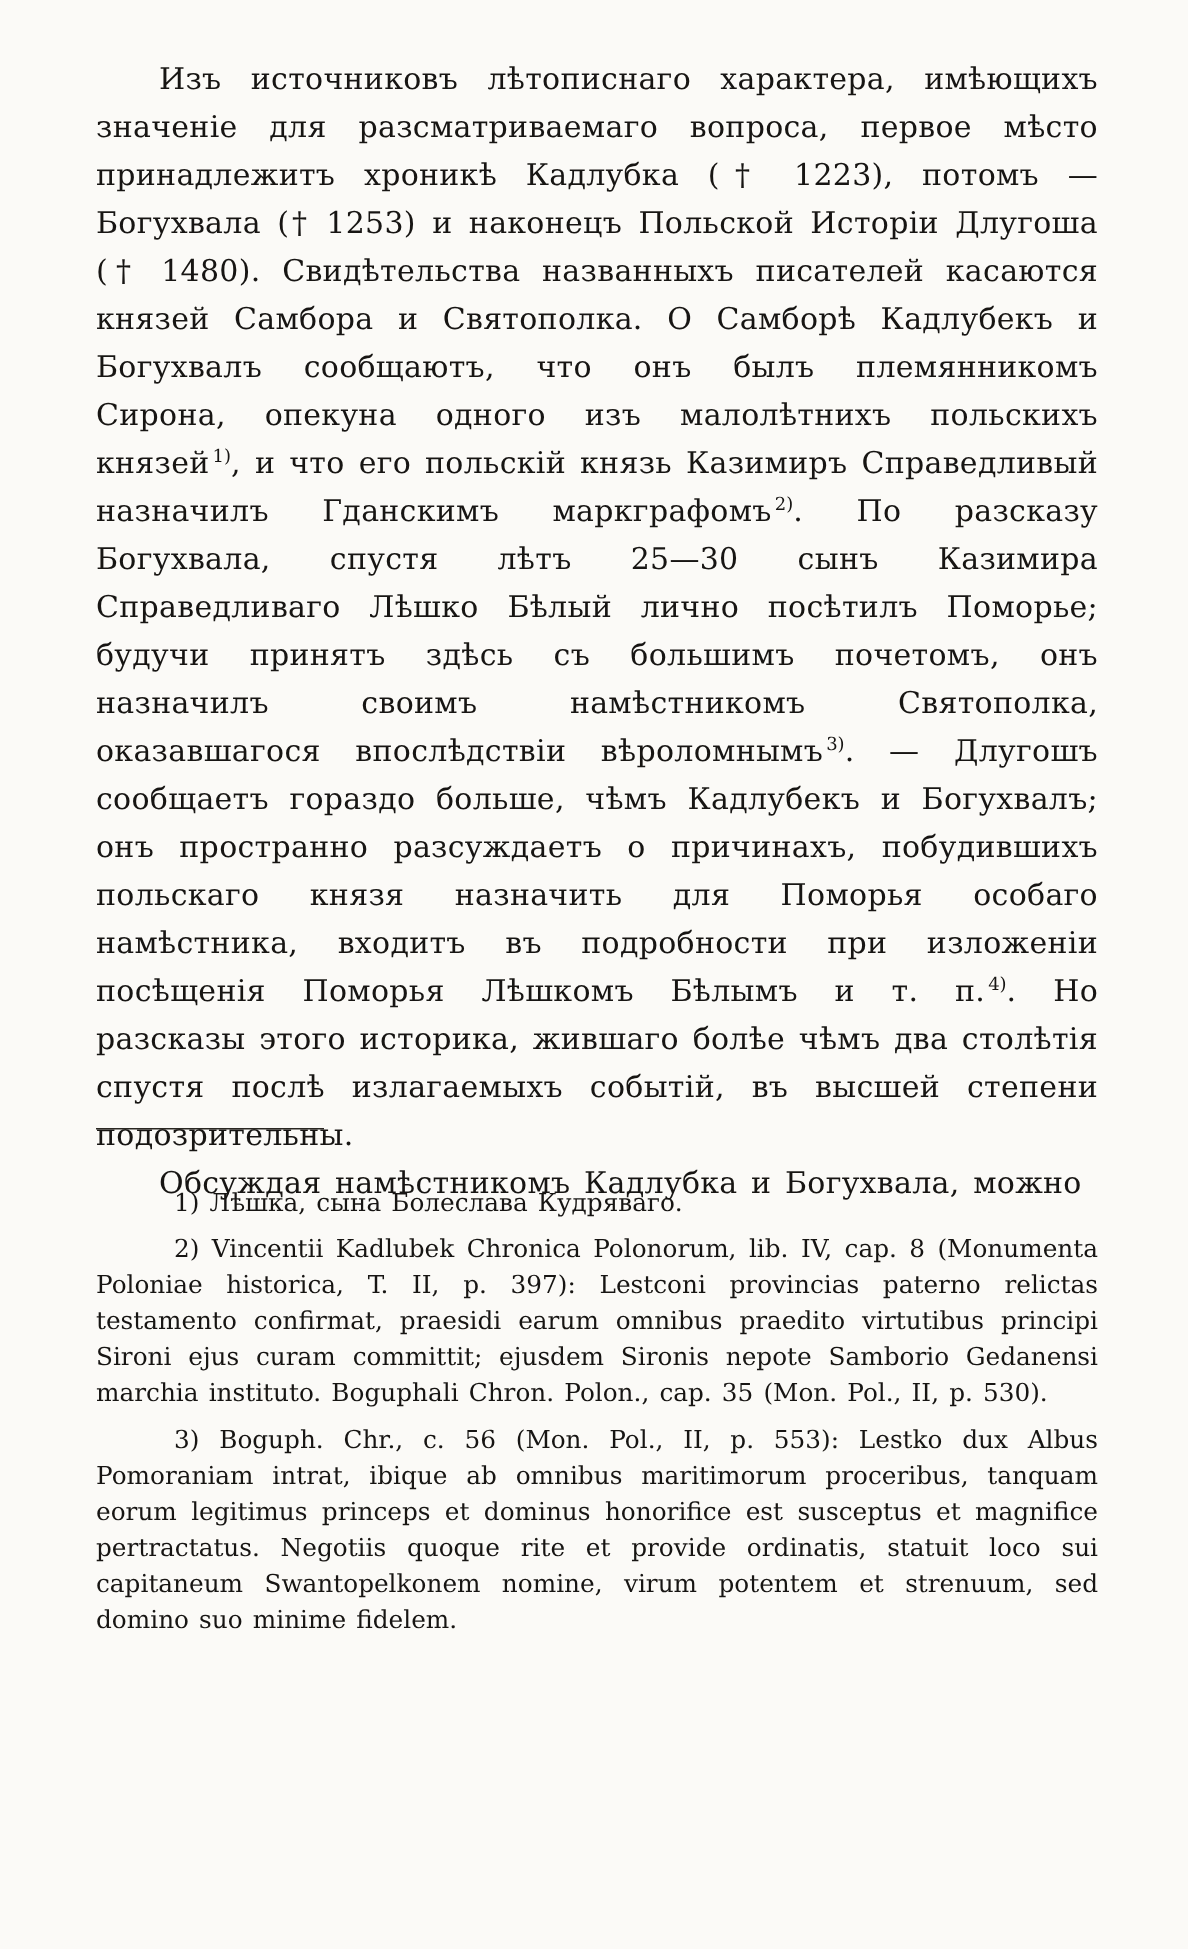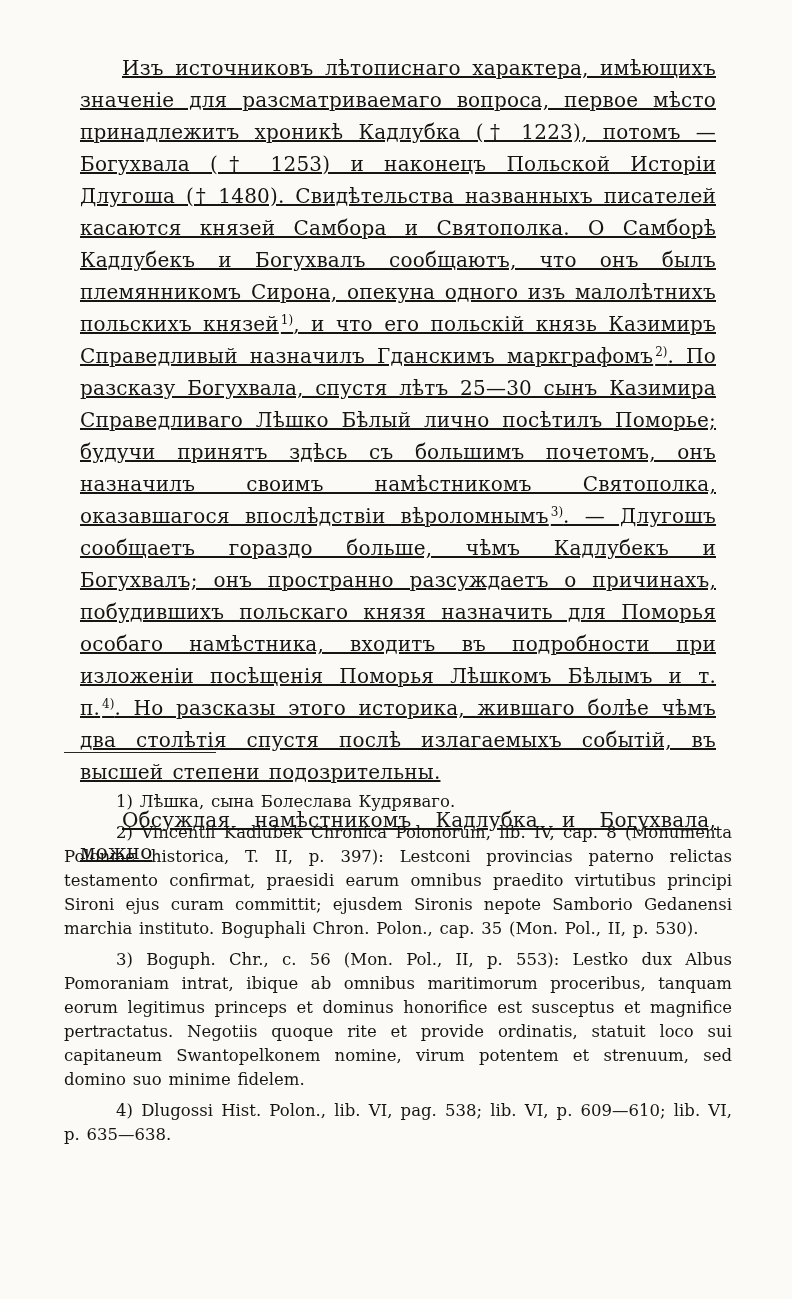--- a/index.html
+++ b/index.html
@@ -15,28 +15,27 @@
     overflow: hidden;
   }
   .page {
     position: relative;
     box-sizing: border-box;
     width: 792px;
     height: 1299px;
     padding: 36px 60px 0 64px;
   }
   .main-text p {
-    margin: 16px;
+    margin: 0;
     font-size: 20px;
     line-height: 32px;
     text-align: justify;
     text-indent: 42px;
     word-spacing: 2.5px;
     letter-spacing: 0.2px;
-    text-decoration: underline;
   }
   .main-text sup {
     font-size: 12px;
     line-height: 0;
     vertical-align: 7px;
     margin-left: 2px;
     letter-spacing: 0;
   }
   .fn-rule {
     position: absolute;
@@ -74,16 +73,15 @@
     <p><span>Изъ источниковъ лѣтописнаго характера, имѣющихъ значеніе для разсматриваемаго вопроса, первое мѣсто принадлежитъ хроникѣ Кадлубка († 1223), потомъ — Богухвала († 1253) и наконецъ Польской Исторіи Длугоша († 1480). Свидѣтельства названныхъ писателей касаются князей Самбора и Святополка. О Самборѣ Кадлубекъ и Богухвалъ сообщаютъ, что онъ былъ племянникомъ Сирона, опекуна одного изъ малолѣтнихъ польскихъ князей</span><sup>1)</sup><span>, и что его польскій князь Казимиръ Справедливый назначилъ Гданскимъ маркграфомъ</span><sup>2)</sup><span>. По разсказу Богухвала, спустя лѣтъ 25—30 сынъ Казимира Справедливаго Лѣшко Бѣлый лично посѣтилъ Поморье; будучи принятъ здѣсь съ большимъ почетомъ, онъ назначилъ своимъ намѣстникомъ Святополка, оказавшагося впослѣдствіи вѣроломнымъ</span><sup>3)</sup><span>. — Длугошъ сообщаетъ гораздо больше, чѣмъ Кадлубекъ и Богухвалъ; онъ пространно разсуждаетъ о причинахъ, побудившихъ польскаго князя назначить для Поморья особаго намѣстника, входитъ въ подробности при изложеніи посѣщенія Поморья Лѣшкомъ Бѣлымъ и т. п.</span><sup>4)</sup><span>. Но разсказы этого историка, жившаго болѣе чѣмъ два столѣтія спустя послѣ излагаемыхъ событій, въ высшей степени подозрительны.</span></p>
     <p><span>Обсуждая намѣстникомъ Кадлубка и Богухвала, можно</span></p>
   </div>
 
   <hr class="fn-rule">
 
   <div class="footnotes">
     <p><span class="fn-marker">1)</span> <span>Лѣшка, сына Болеслава Кудряваго.</span></p>
     <p><span class="fn-marker">2)</span> <span>Vincentii Kadlubek Chronica Polonorum, lib. IV, cap. 8 (Monumenta Poloniae historica, T. II, p. 397): Lestconi provincias paterno relictas testamento confirmat, praesidi earum omnibus praedito virtutibus principi Sironi ejus curam committit; ejusdem Sironis nepote Samborio Gedanensi marchia instituto. Boguphali Chron. Polon., cap. 35 (Mon. Pol., II, p. 530).</span></p>
     <p><span class="fn-marker">3)</span> <span>Boguph. Chr., c. 56 (Mon. Pol., II, p. 553): Lestko dux Albus Pomoraniam intrat, ibique ab omnibus maritimorum proceribus, tanquam eorum legitimus princeps et dominus honorifice est susceptus et magnifice pertractatus. Negotiis quoque rite et provide ordinatis, statuit loco sui capitaneum Swantopelkonem nomine, virum potentem et strenuum, sed domino suo minime fidelem.</span></p>
-    <p><span class="fn-marker">4)</span> <span>Dlugossi Hist. Polon., lib. VI, pag. 538; lib. VI, p. 609—610; lib. VI, p. 635—638.</span></p>
   </div>
 
 </div>
 
 </body></html>

